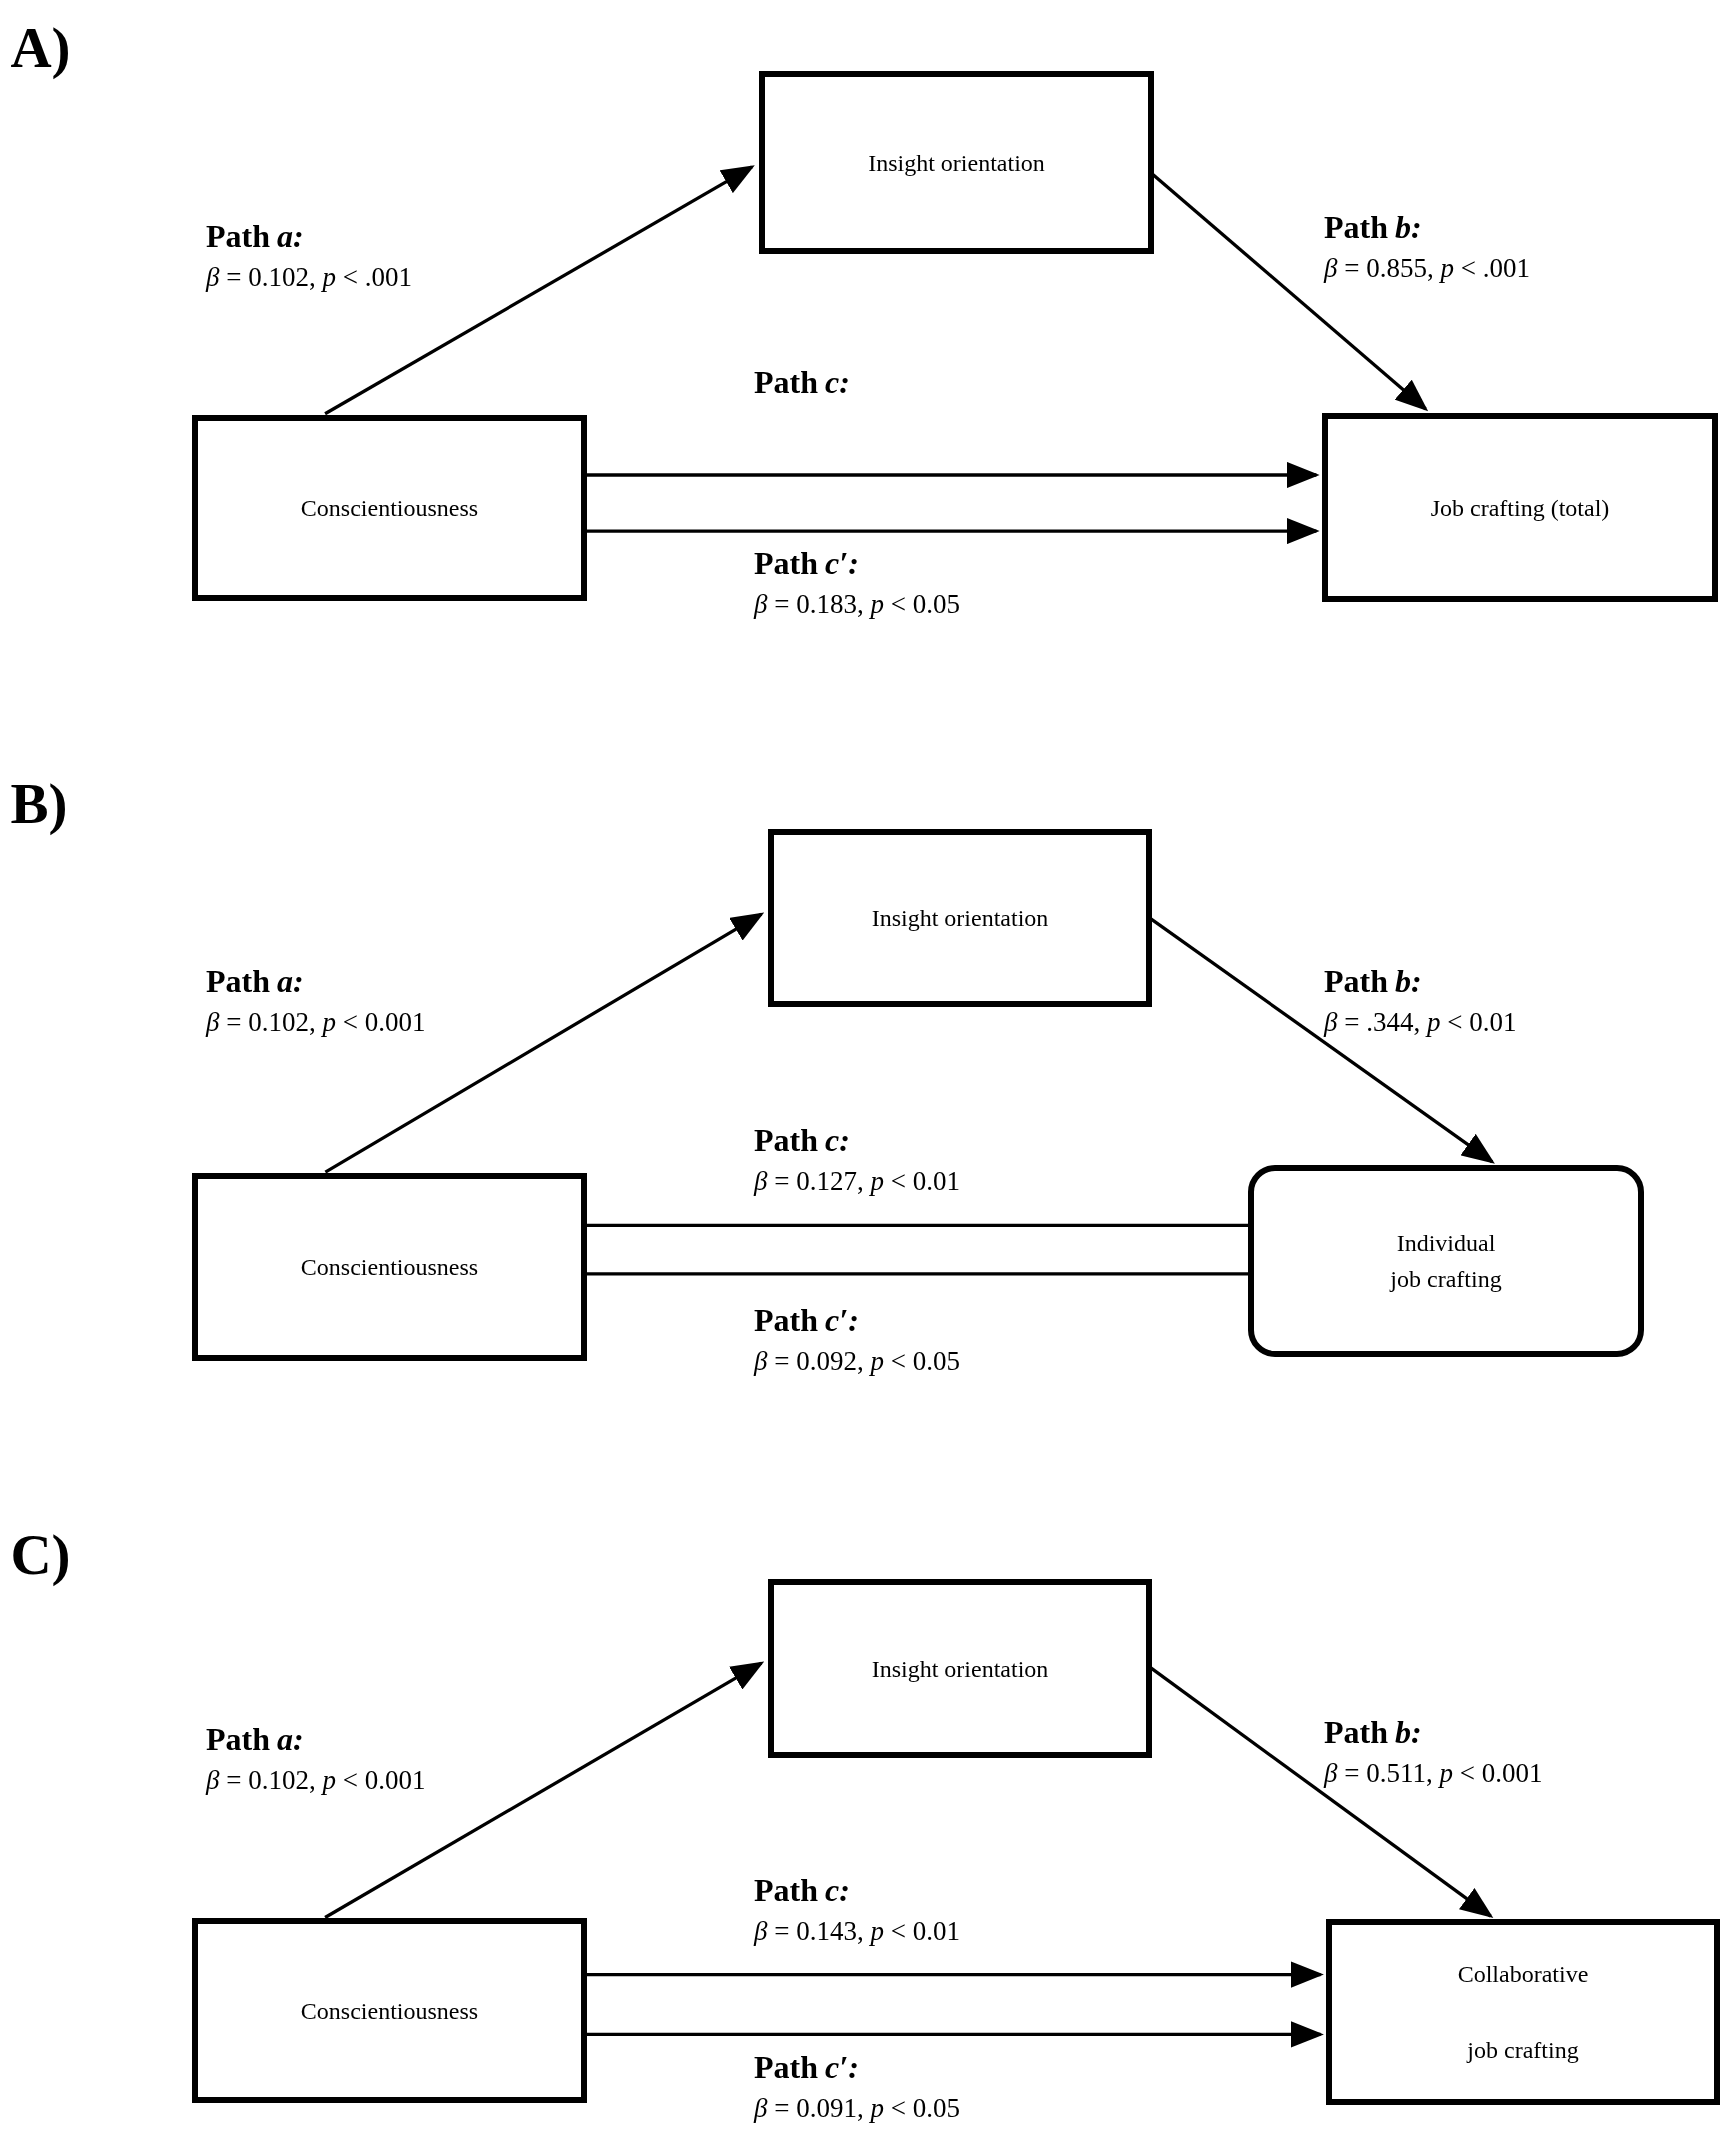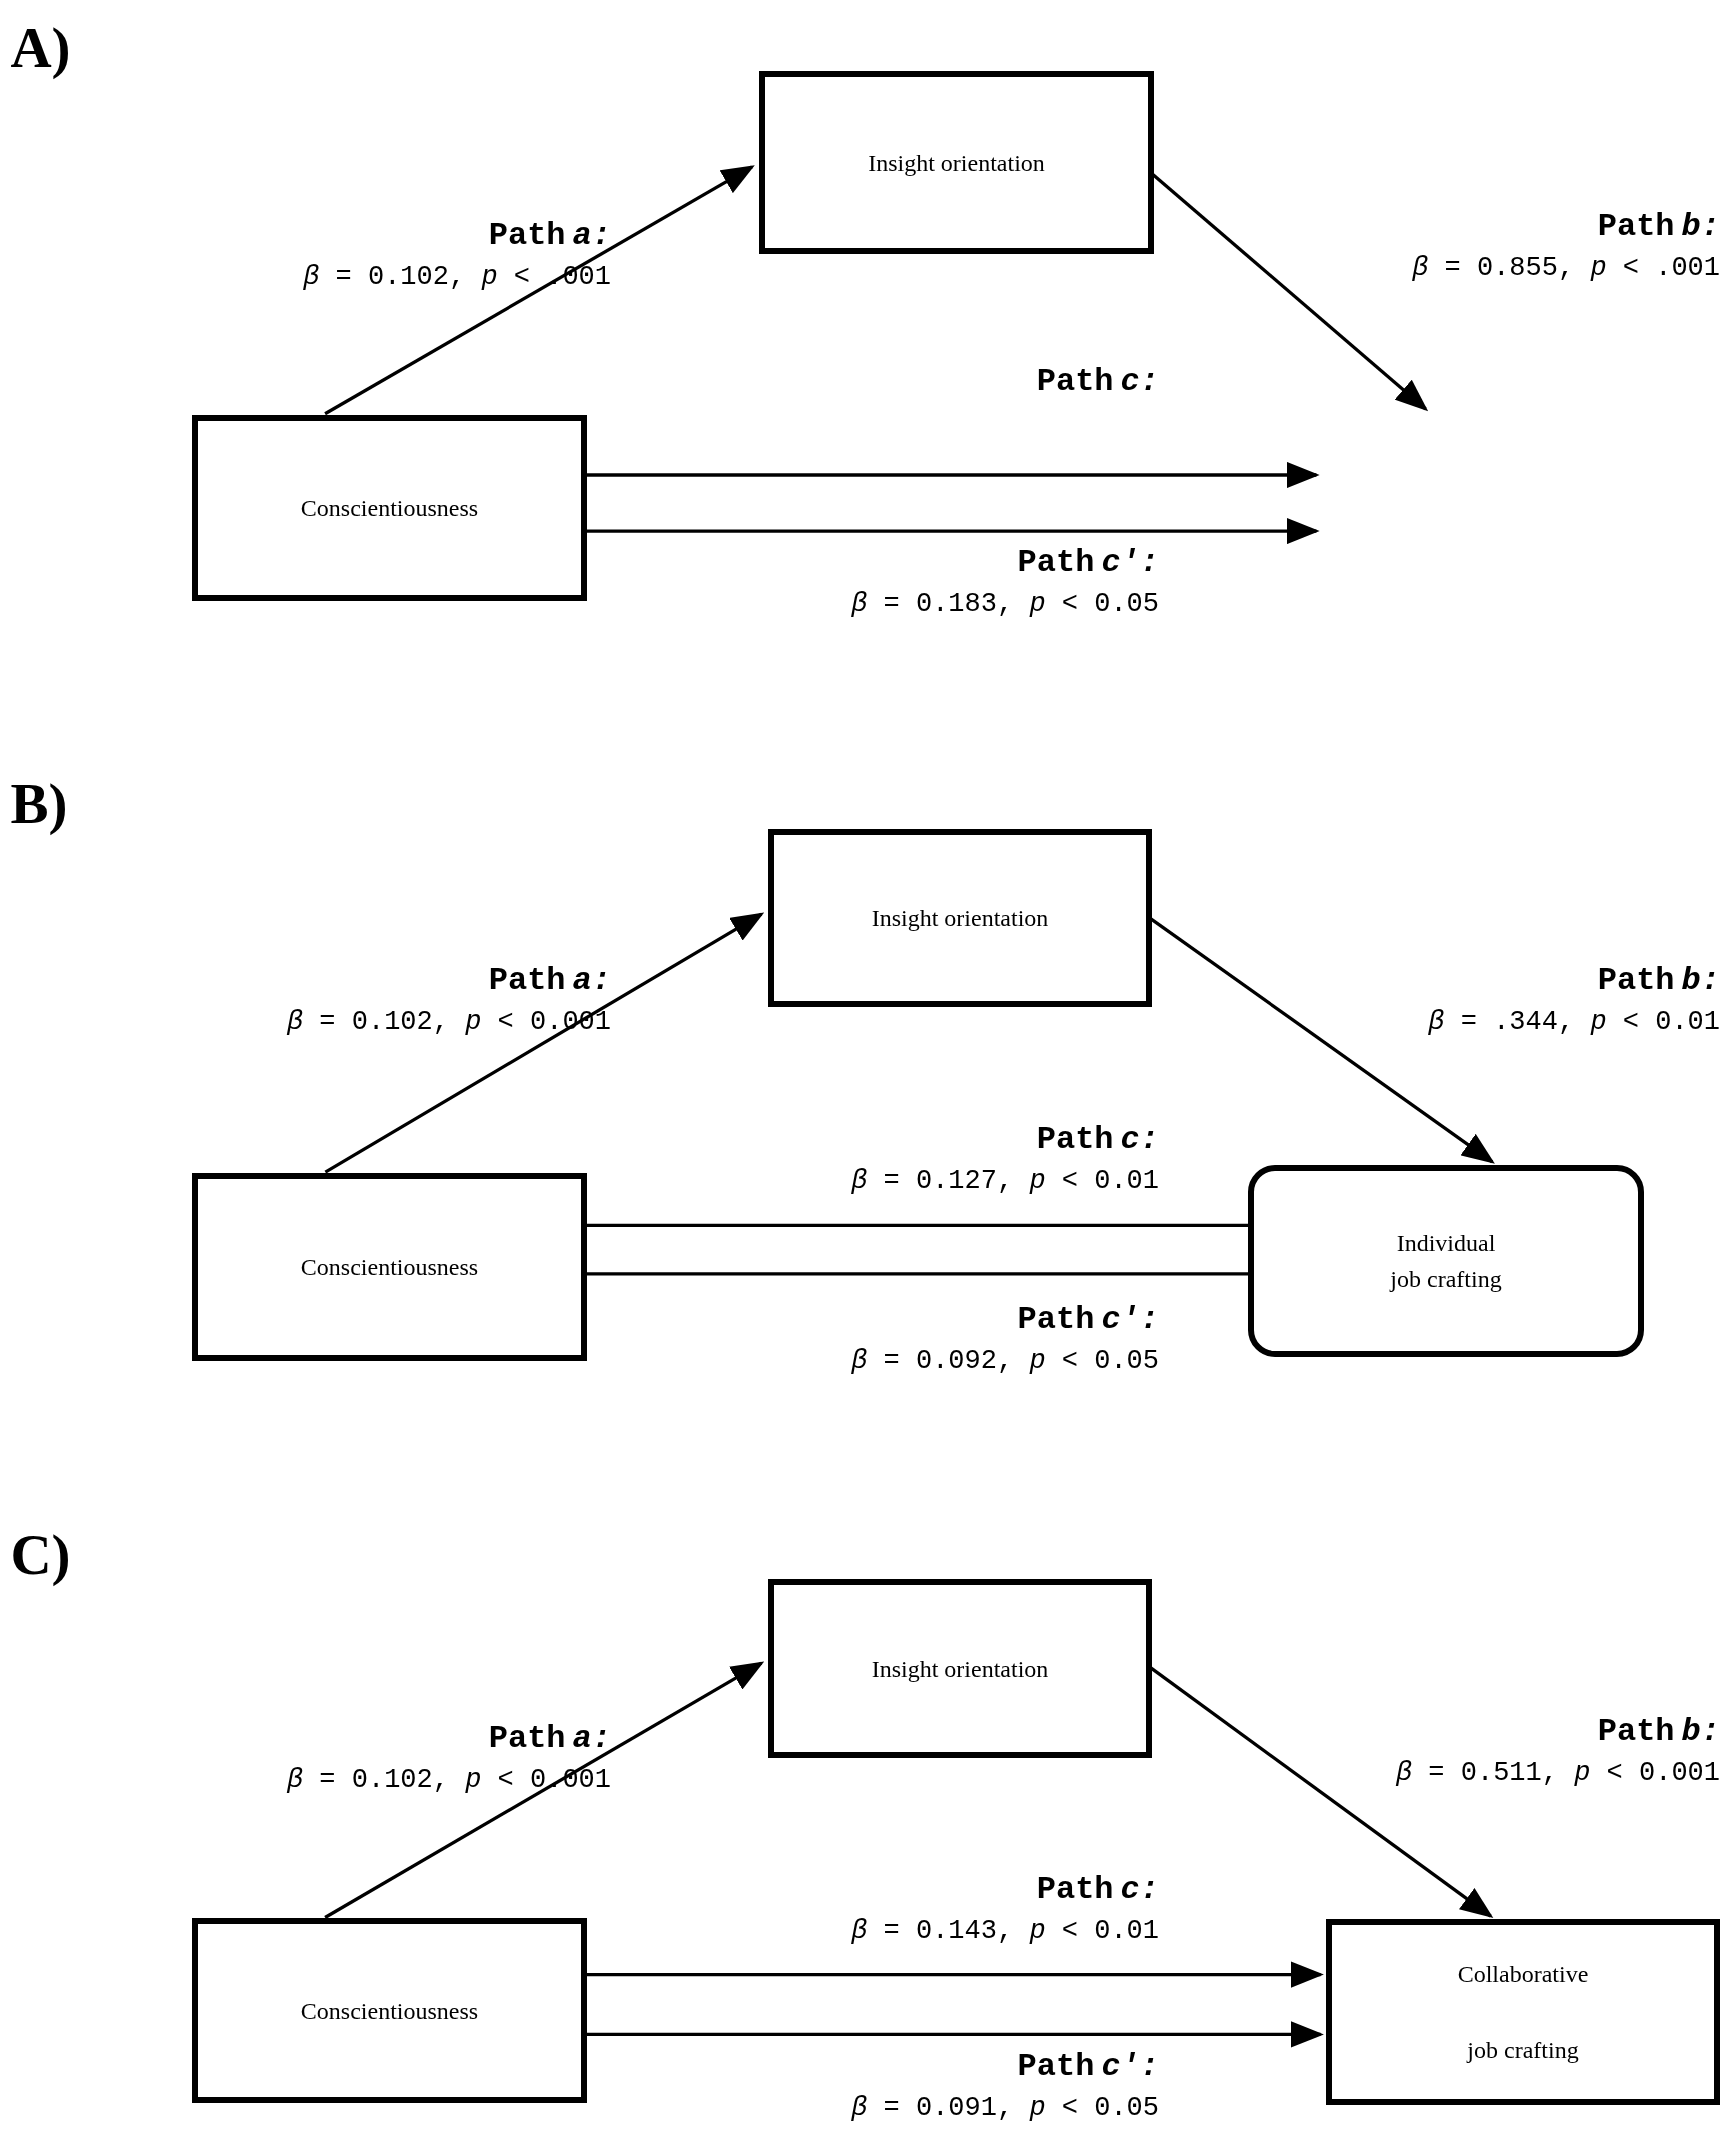--- a/index.html
+++ b/index.html
@@ -11,21 +11,21 @@
   .panel{position:absolute;left:0;width:1722px;}
   .panel-label{
     position:absolute;font-weight:bold;font-size:57px;line-height:1;
   }
   .node{
     position:absolute;border:6.1px solid #000;background:#fff;
     display:flex;flex-direction:column;align-items:center;justify-content:center;
     font-size:24px;text-align:center;
   }
   .node span{display:block;line-height:1.5;}
-  .path-label{position:absolute;text-align:right;font-family:Liberation Mono, monospace;}
+  .path-label{position:absolute;text-align:left;}
   .pl-title{font-weight:bold;font-size:32px;line-height:1.4;white-space:nowrap;}
   .pl-value{font-size:27px;line-height:1.4;white-space:nowrap;}
   .var{font-style:italic;}
   .vsp{margin-left:0.22em;}
   svg.arrows{position:absolute;left:0;top:0;}
   svg.arrows line{stroke:#000000;stroke-width:7;}
 </style>
 </head>
 <body>
 
@@ -42,20 +42,24 @@
     <line x1="1221" y1="1127" x2="2794" y2="1127" marker-end="url(#ah0)"></line>
   </svg>
 
   <div class="panel-label" style="left:10.4px;top:19px;">A)</div>
 
   <div class="node" style="left:759px;top:71px;width:383px;height:171px;">
     <span>Insight orientation</span>
   </div>
   <div class="node" style="left:192px;top:415px;width:383px;height:174px;">
     <span>Conscientiousness</span>
+  </div>
+  <div class="node" style="left:1322px;top:413px;width:384px;height:177px;">
+    <span>Job crafting (total)</span>
+    <span></span>
   </div>
 
   <div class="path-label" style="left:206px;top:214px;width:405px;">
     <div class="pl-title"><span>Path</span><span class="var vsp">a:</span></div>
     <div class="pl-value"><span class="var">β</span><span> = 0.102, </span><span class="var">p</span><span> &lt; .001</span></div>
   </div>
 
   <div class="path-label" style="left:1324px;top:205px;width:396px;">
     <div class="pl-title"><span>Path</span><span class="var vsp">b:</span></div>
     <div class="pl-value"><span class="var">β</span><span> = 0.855, </span><span class="var">p</span><span> &lt; .001</span></div>

